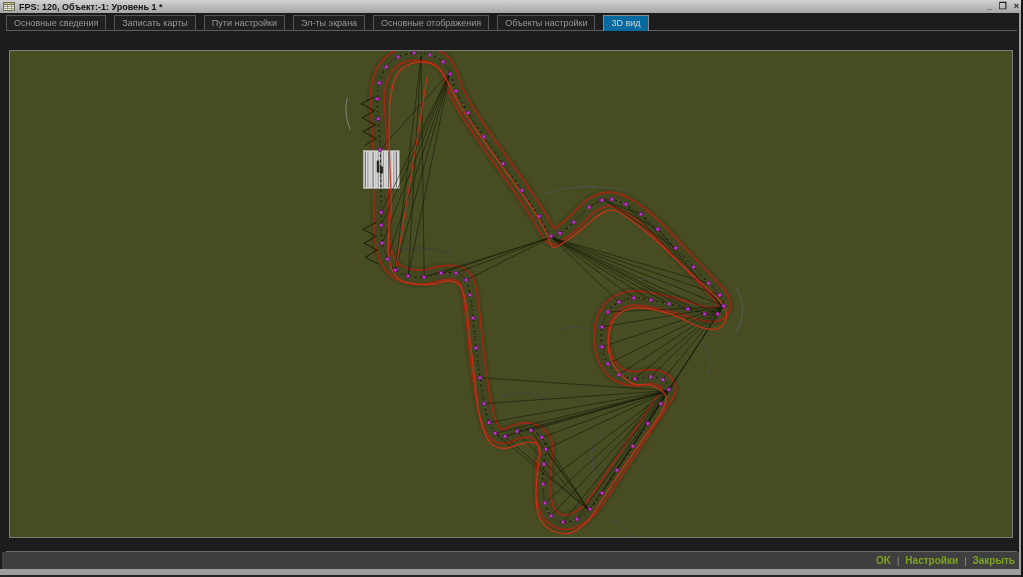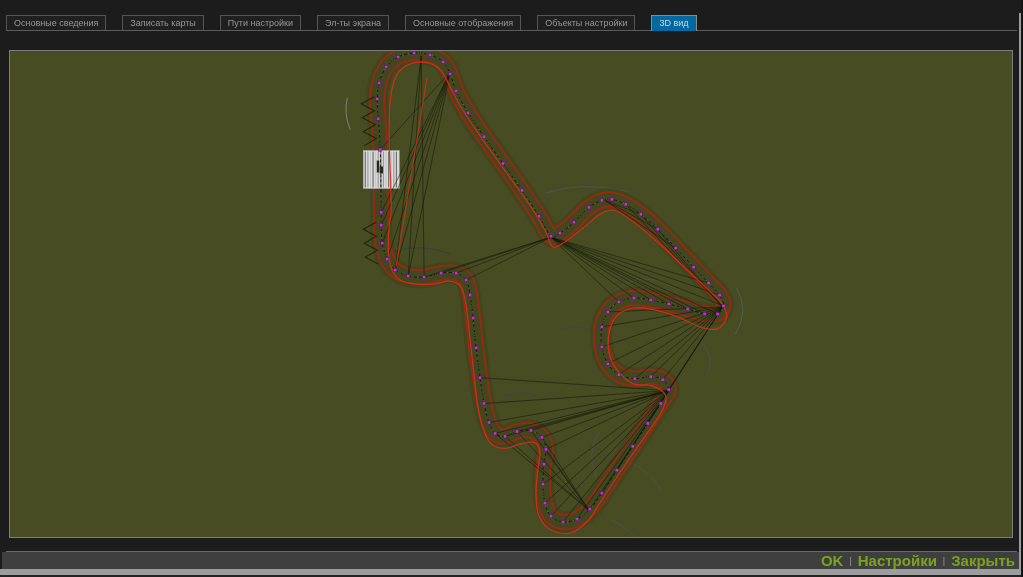--- a/index.html
+++ b/index.html
@@ -9,49 +9,65 @@
   
   #titlebar{position:absolute;left:0;top:0;width:1023px;height:13px;
     background:linear-gradient(#d2d2d2,#a6a6a6);display:flex;align-items:center;}
   #appicon{width:12px;height:9px;margin:0 4px 0 3px;flex:0 0 auto;}
   #title{font-size:9px;font-weight:bold;color:#141414;white-space:nowrap;}
   #wctrls{position:absolute;right:4px;top:0;height:13px;display:flex;align-items:center;gap:7px;}
   .wbtn{font-size:9px;font-weight:bold;color:#1e1e1e;line-height:13px;cursor:default;}
   
   #tabbar{position:absolute;left:6px;top:15px;right:6px;height:16px;display:flex;
     border-bottom:1px solid #5c5c5c;}
-  .tab{height:15px;line-height:15px;padding:0 7px;margin-right:16px;font-size:9px;color:#979797;
+  .tab{height:15px;line-height:15px;padding:0 7px;margin-right:8px;font-size:9px;color:#979797;
     background:#202020;border:1px solid #555;border-bottom:none;white-space:nowrap;}
   .tab.active{color:#d6d6d6;background:#0369a1;border-color:#8a8a8a;height:16px;margin-bottom:-1px;}
   
   #menubar{position:absolute;left:6px;top:33px;right:6px;height:15px;background:#212121;
     display:flex;align-items:center;padding-left:3px;}
   .mi{font-size:9px;font-weight:bold;color:#76a01d;padding:0 5px;white-space:nowrap;}
   .mi .caret{font-size:8px;margin-left:2px;color:#76a01d;}
   
   #viewport{position:absolute;left:9px;top:50px;width:1004px;height:488px;
     background:#474c22;border:1px solid #7d7d7d;}
   #scene{position:absolute;left:0;top:0;width:100%;height:100%;}
   
   #groove{position:absolute;left:6px;right:6px;top:551px;height:1px;background:#6a6a6a;}
   #btnbar{position:absolute;left:2px;right:2px;top:552px;height:17px;background:#3f3f3f;
     display:flex;align-items:center;justify-content:flex-end;gap:6px;padding-right:6px;}
-  .fbtn{font-size:15px;font-weight:bold;color:#7ea21e;white-space:nowrap;}
+  .fbtn{font-size:10px;font-weight:bold;color:#7ea21e;white-space:nowrap;}
   .fsep{font-size:9px;color:#9a9a9a;}
   
   #edge-b1{position:absolute;left:0;right:0;top:569px;height:6px;background:#9d9d9d;}
   #edge-b2{position:absolute;left:0;right:0;top:575px;height:2px;background:#242424;}
   #edge-r1{position:absolute;top:13px;bottom:8px;left:1019px;width:2px;background:#9d9d9d;}
   #edge-r2{position:absolute;top:0;bottom:0;left:1021px;width:2px;background:#141414;}
 </style>
 </head>
 <body>
 
 <div id="win">
 
+  <div id="titlebar">
+    <svg id="appicon" viewBox="0 0 12 9">
+      <rect x="0.5" y="0.5" width="11" height="8" fill="#f2ecd8" stroke="#6b6b5a"></rect>
+      <rect x="0.5" y="0.5" width="11" height="2" fill="#d8c878" stroke="#6b6b5a"></rect>
+      <line x1="4.5" y1="0.5" x2="4.5" y2="8.5" stroke="#8a8a78" stroke-width="0.8"></line>
+      <line x1="8.5" y1="0.5" x2="8.5" y2="8.5" stroke="#8a8a78" stroke-width="0.8"></line>
+      <line x1="0.5" y1="4.5" x2="11.5" y2="4.5" stroke="#8a8a78" stroke-width="0.8"></line>
+      <line x1="0.5" y1="6.5" x2="11.5" y2="6.5" stroke="#8a8a78" stroke-width="0.8"></line>
+    </svg>
+    <span id="title">FPS: 120, Объект:-1: Уровень 1 *</span>
+    <span id="wctrls">
+      <span class="wbtn">_</span>
+      <span class="wbtn">❐</span>
+      <span class="wbtn">×</span>
+    </span>
+  </div>
 
   <div id="tabbar">
     <div class="tab">Основные сведения</div>
     <div class="tab">Записать карты</div>
     <div class="tab">Пути настройки</div>
     <div class="tab">Эл-ты экрана</div>
     <div class="tab">Основные отображения</div>
     <div class="tab">Объекты настройки</div>
     <div class="tab active">3D вид</div>
   </div>

